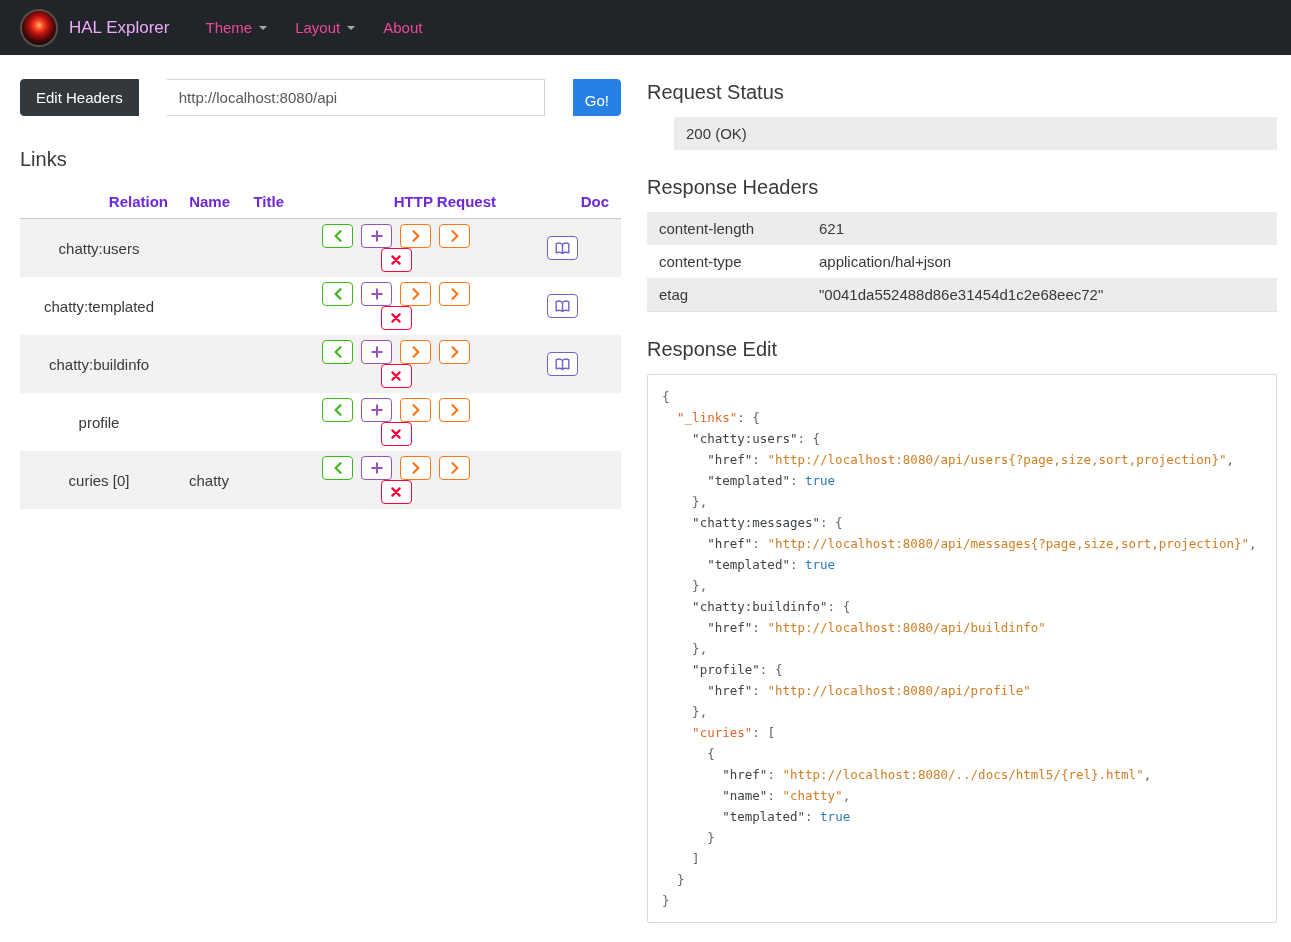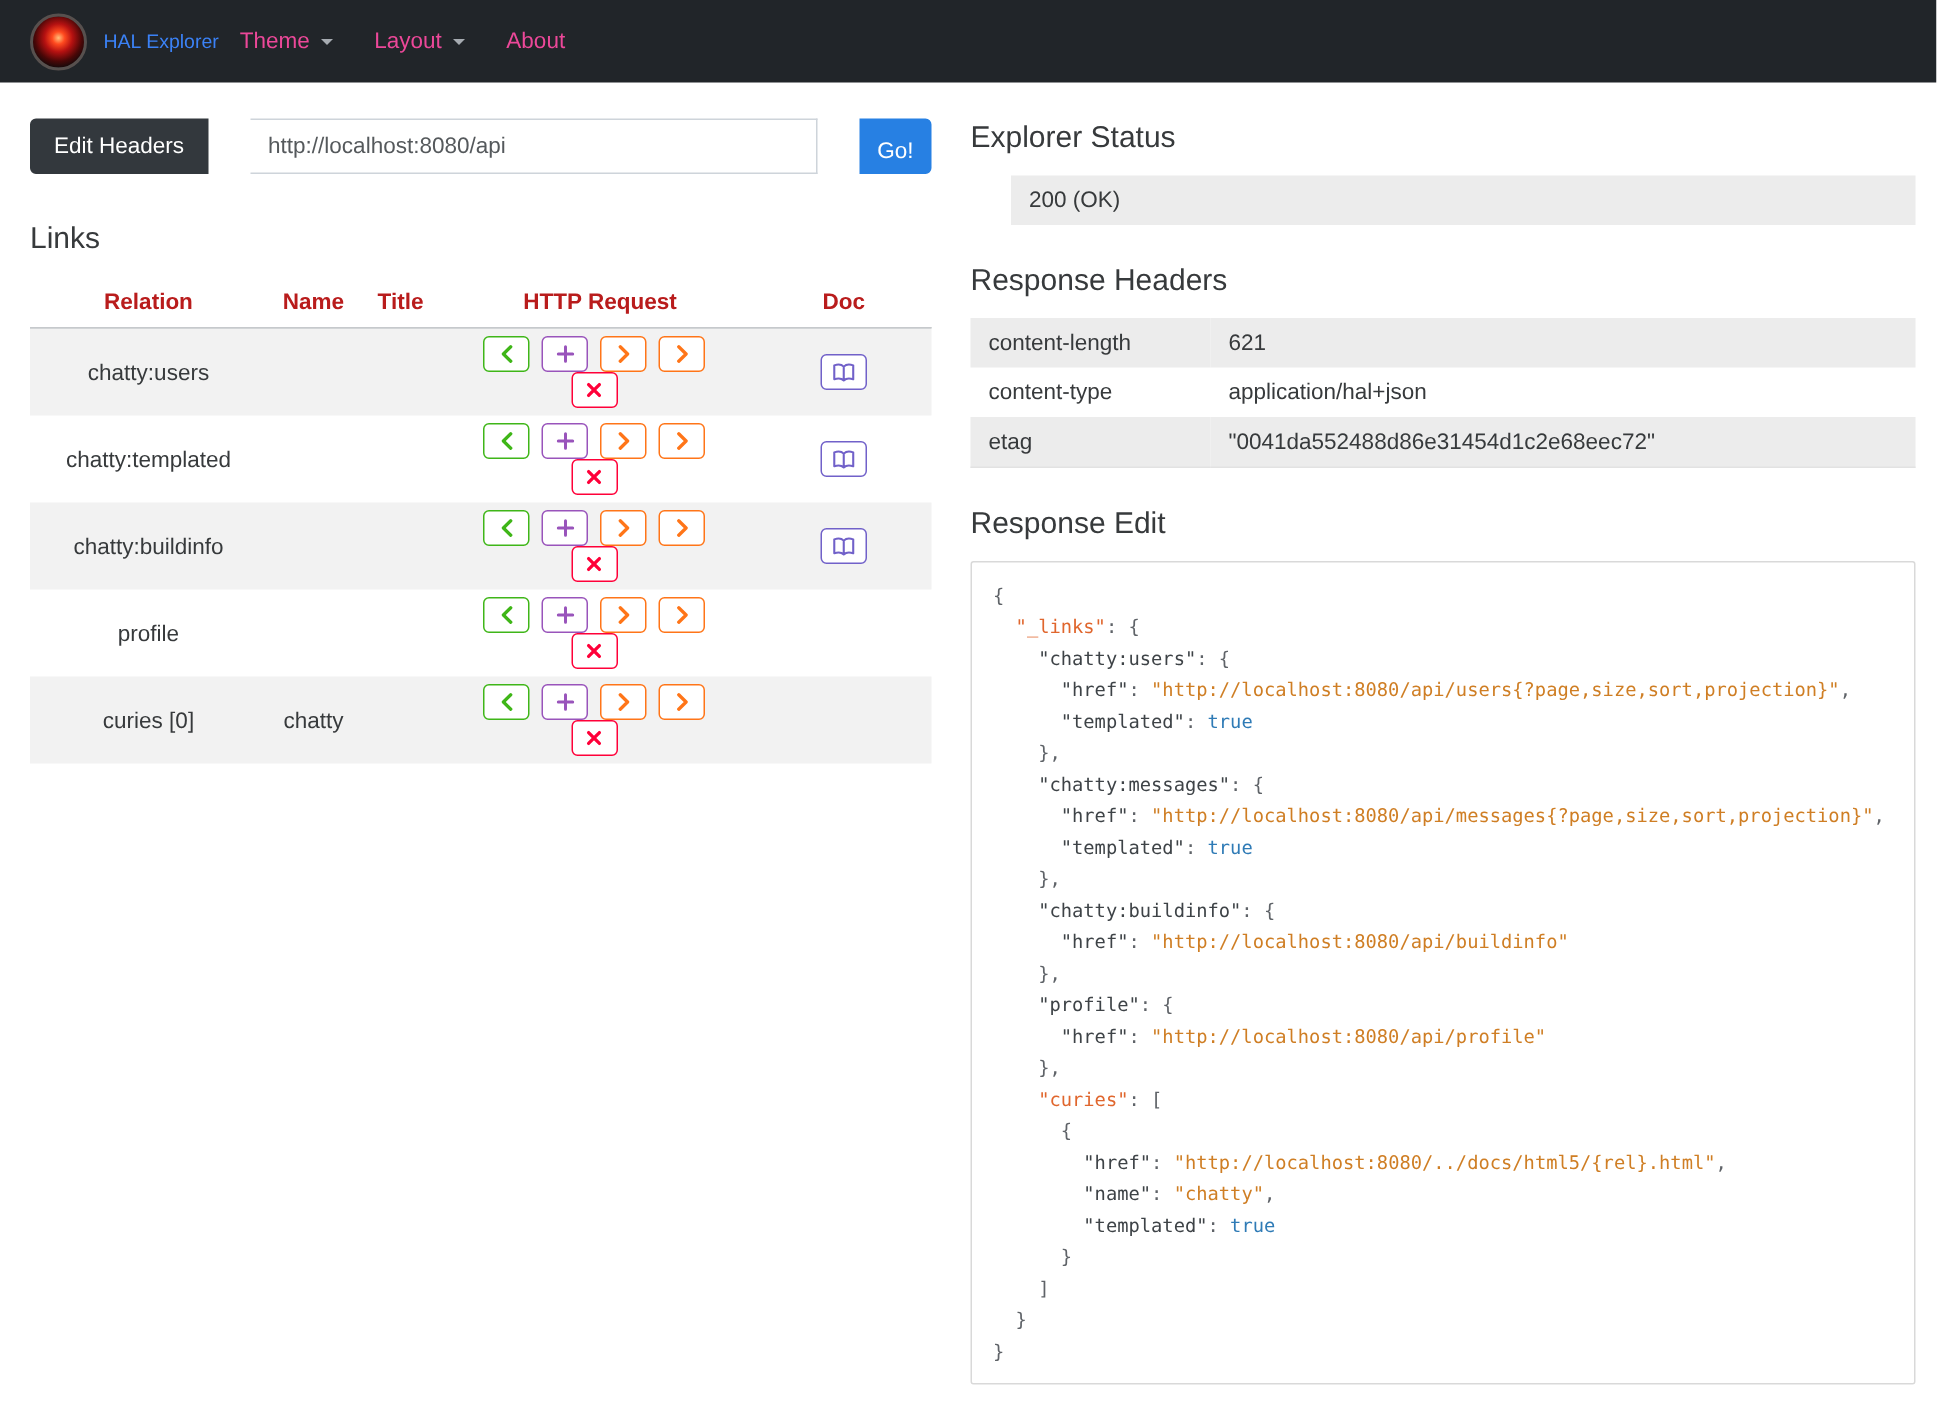--- a/index.html
+++ b/index.html
@@ -14,21 +14,21 @@
     background:#212529; height:55px;
     display:flex; align-items:center; padding:0 20px;
   }
   .hal-eye {
     width:38px; height:38px; border-radius:50%;
     background:radial-gradient(circle at 50% 42%,
       #ffc07a 0%, #ff4a1f 16%, #b51111 36%, #4a0707 60%, #17090a 76%, #2a2122 100%);
     border:2px solid #57504e;
     margin-right:11px; flex:none;
   }
-  .brand { color:#3b82f6; font-size:13px; white-space:nowrap; }
+  .brand { color:#f0abfc; font-size:17px; margin-right:22px; white-space:nowrap; }
   .nav-items { display:flex; align-items:center; height:100%; }
   .nav-link {
     color:#ec4899; font-size:15px; padding:0 14px; text-decoration:none;
     display:inline-flex; align-items:center; gap:7px; cursor:pointer;
   }
   .caret {
     width:0; height:0; display:inline-block;
     border-left:4px solid transparent; border-right:4px solid transparent;
     border-top:4px solid #a6abb1;
   }
@@ -49,22 +49,22 @@
     padding:0 12px; font-size:15px; color:#55595c; font-family:inherit; outline:none;
   }
   .btn-go {
     background:#2780e3; color:#fff; border:1px solid #2780e3;
     font-size:15px; padding:12px 11px; border-radius:0 4px 4px 0;
     font-family:inherit; cursor:pointer;
   }
   
   .links-table { width:100%; border-collapse:collapse; font-size:15px; }
   .links-table th {
-    text-align:center; font-weight:700; padding:9px 10px 8px 10px;
-    border-bottom:1px solid #c6c9cc; color:#b91c1c; white-space:nowrap;
+    text-align:right; font-weight:700; padding:9px 10px 8px 10px;
+    border-bottom:1px solid #c6c9cc; color:#6d28d9; white-space:nowrap;
   }
   .links-table td { padding:5px 10px; vertical-align:middle;text-align:center; }
   .links-table tbody tr:nth-child(odd) { background:#f2f2f2; }
   .col-rel   { width:158px; }
   .col-name  { width:62px; }
   .col-title { width:54px; }
   .col-req   { width:212px; }
   .col-doc   { text-align:right; padding-right:12px !important; }
   .req-btn {
     width:31px; height:24px; border-radius:4px; background:#fff;
@@ -270,21 +270,21 @@
                   <path d="M1.4 1.4 L8.6 8.6 M8.6 1.4 L1.4 8.6" fill="none" stroke="currentColor" stroke-width="2.2" stroke-linecap="round"></path>
                 </svg>
               </button></td>
             <td class="col-doc"></td>
           </tr>
         </tbody>
     </table>
   </div>
 
   <div class="right-col">
-    <h2 class="section">Explorer Status</h2>
+    <h2 class="section">Request Status</h2>
     <div class="status-bar">200 (OK)</div>
 
     <h2 class="section">Response Headers</h2>
     <table class="hdr-table">
       <tbody id="headers-tbody">
           <tr>
             <td class="hdr-name">content-length</td>
             <td>621</td>
           </tr>
           <tr>

